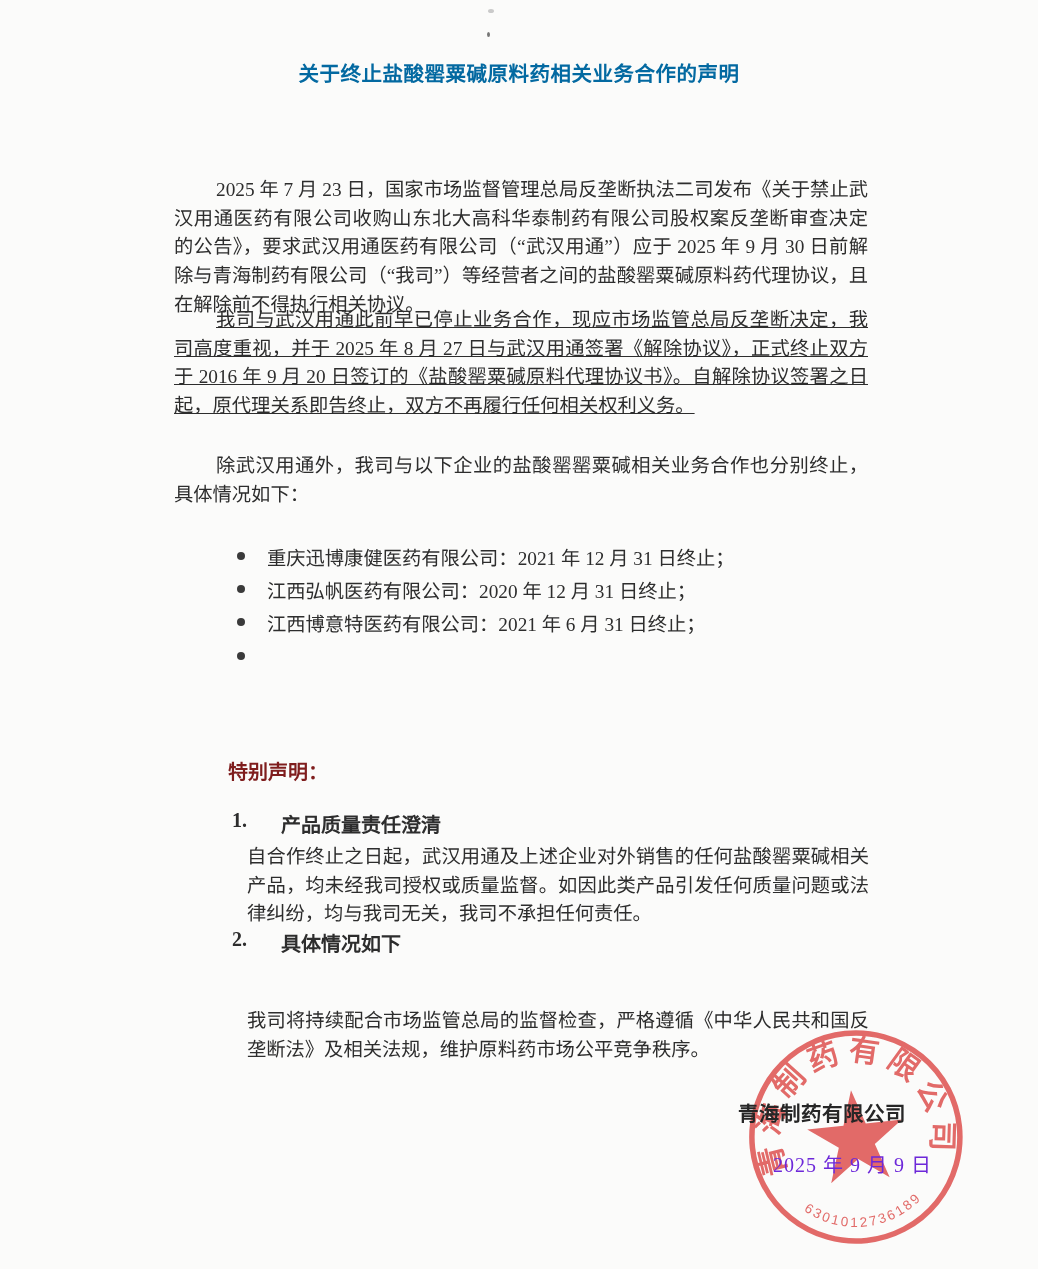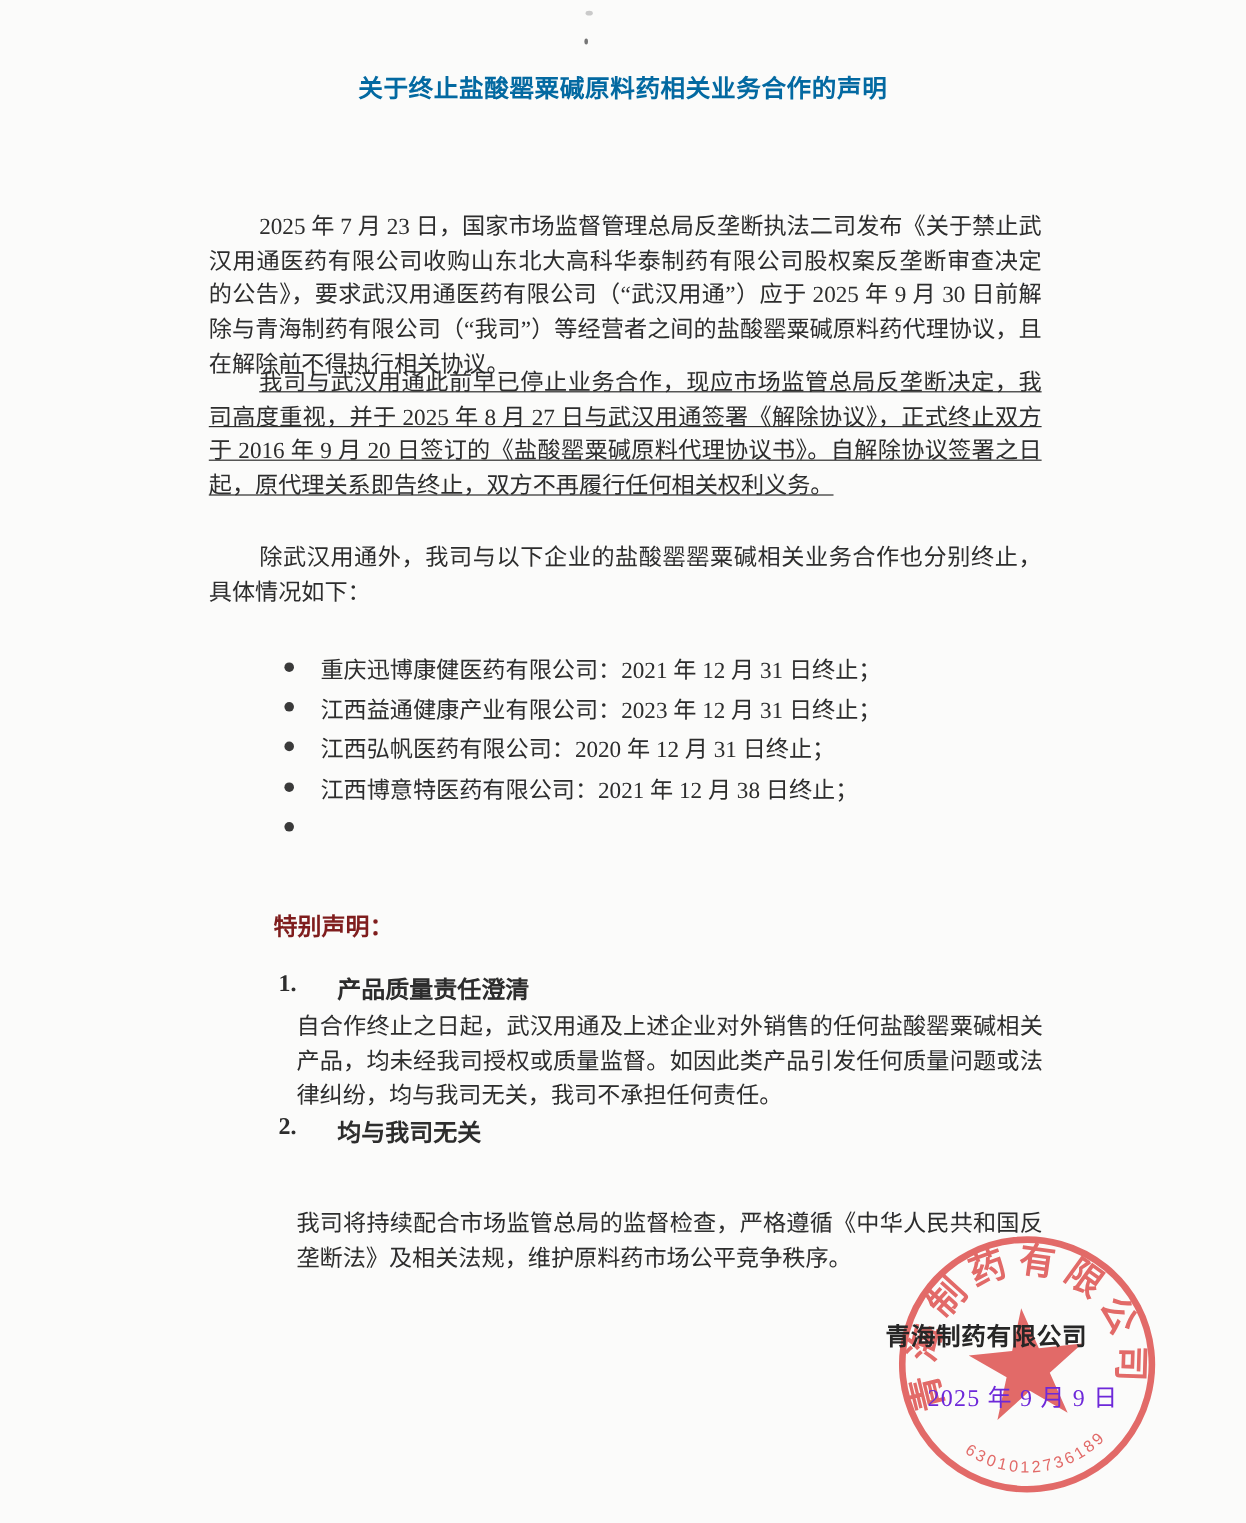--- a/index.html
+++ b/index.html
@@ -93,43 +93,39 @@
   <div class="para" id="p2">我司与武汉用通此前早已停止业务合作，现应市场监管总局反垄断决定，我司高度重视，并于 2025 年 8 月 27 日与武汉用通签署《解除协议》，正式终止双方于 2016 年 9 月 20 日签订的《盐酸罂粟碱原料代理协议书》。自解除协议签署之日起，原代理关系即告终止，双方不再履行任何相关权利义务。</div>
   <div class="para" id="p3">除武汉用通外，我司与以下企业的盐酸罂罂粟碱相关业务合作也分别终止，具体情况如下：</div>
 
   <ul class="term-list">
     <li>
       <span class="bullet-dot"></span>
       <span>重庆迅博康健医药有限公司：2021 年 12 月 31 日终止；</span>
     </li>
     <li>
       <span class="bullet-dot"></span>
-      <span>江西益通健康产业有限公司：2023 年 12 月 31 日终止；</span>
-    </li>
-    <li>
-      <span class="bullet-dot"></span>
       <span>江西弘帆医药有限公司：2020 年 12 月 31 日终止；</span>
     </li>
     <li>
       <span class="bullet-dot"></span>
-      <span>江西博意特医药有限公司：2021 年 12 月 38 日终止；</span>
+      <span>江西博意特医药有限公司：2021 年 6 月 31 日终止；</span>
     </li>
     <li>
       <span class="bullet-dot"></span>
     </li>
   </ul>
 
   <div class="special-heading">特别声明：</div>
 
   <span class="ol-num" id="num1">1.</span>
   <span class="ol-title" id="title1">产品质量责任澄清</span>
   <div class="ol-body" id="body1">自合作终止之日起，武汉用通及上述企业对外销售的任何盐酸罂粟碱相关产品，均未经我司授权或质量监督。如因此类产品引发任何质量问题或法律纠纷，均与我司无关，我司不承担任何责任。</div>
 
   <span class="ol-num" id="num2">2.</span>
-  <span class="ol-title" id="title2">均与我司无关</span>
+  <span class="ol-title" id="title2">具体情况如下</span>
   <div class="ol-body" id="body2">我司将持续配合市场监管总局的监督检查，严格遵循《中华人民共和国反垄断法》及相关法规，维护原料药市场公平竞争秩序。</div>
 
   <div class="sig-company">青海制药有限公司</div>
   <div class="sig-date">2025 年 9 月 9 日</div>
 
   <svg class="stamp" viewBox="0 0 224 230" xmlns="http://www.w3.org/2000/svg">
     <defs>
       <path id="ringTextPath" d="M 43.1 146.1 A 76 76 0 1 1 180.9 146.1" fill="none"></path>
       <path id="serialPath" d="M 42 170.6 A 90 90 0 0 0 182 170.6" fill="none"></path>
     </defs>

